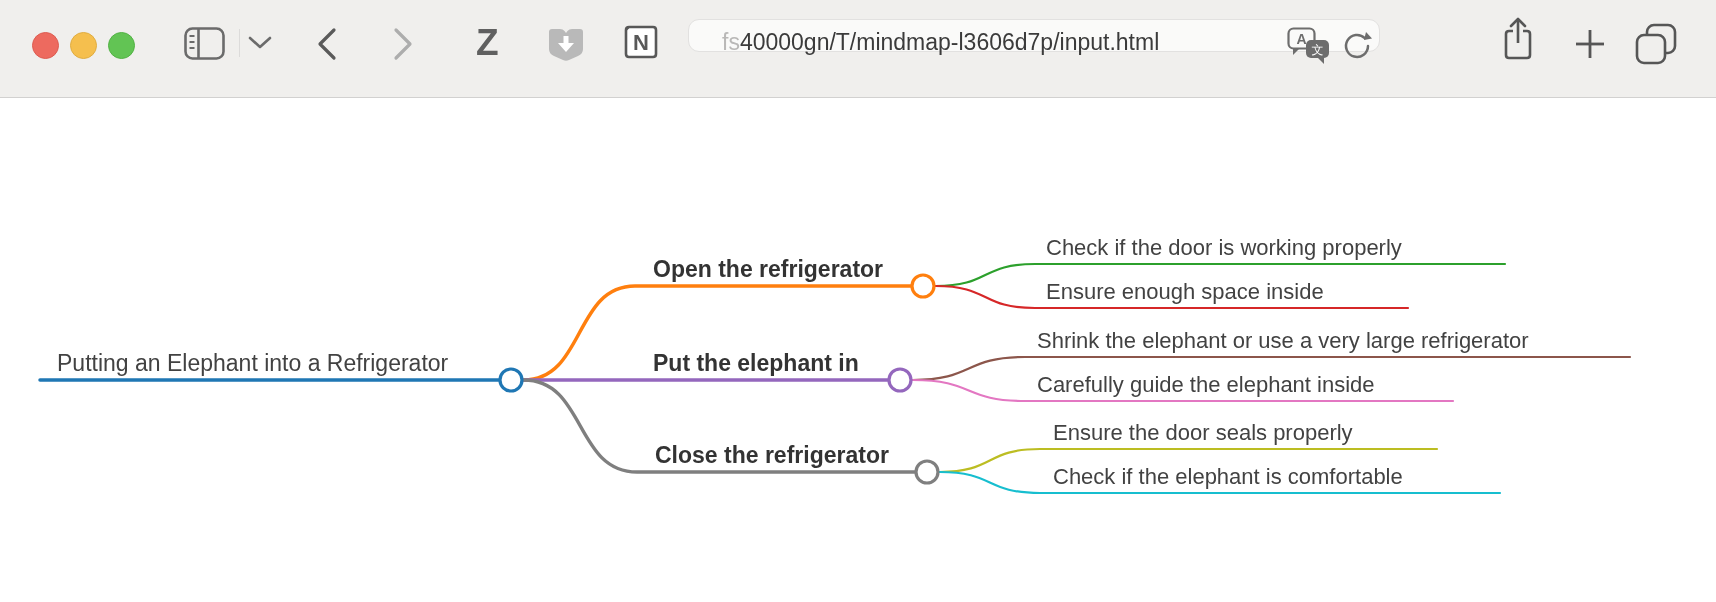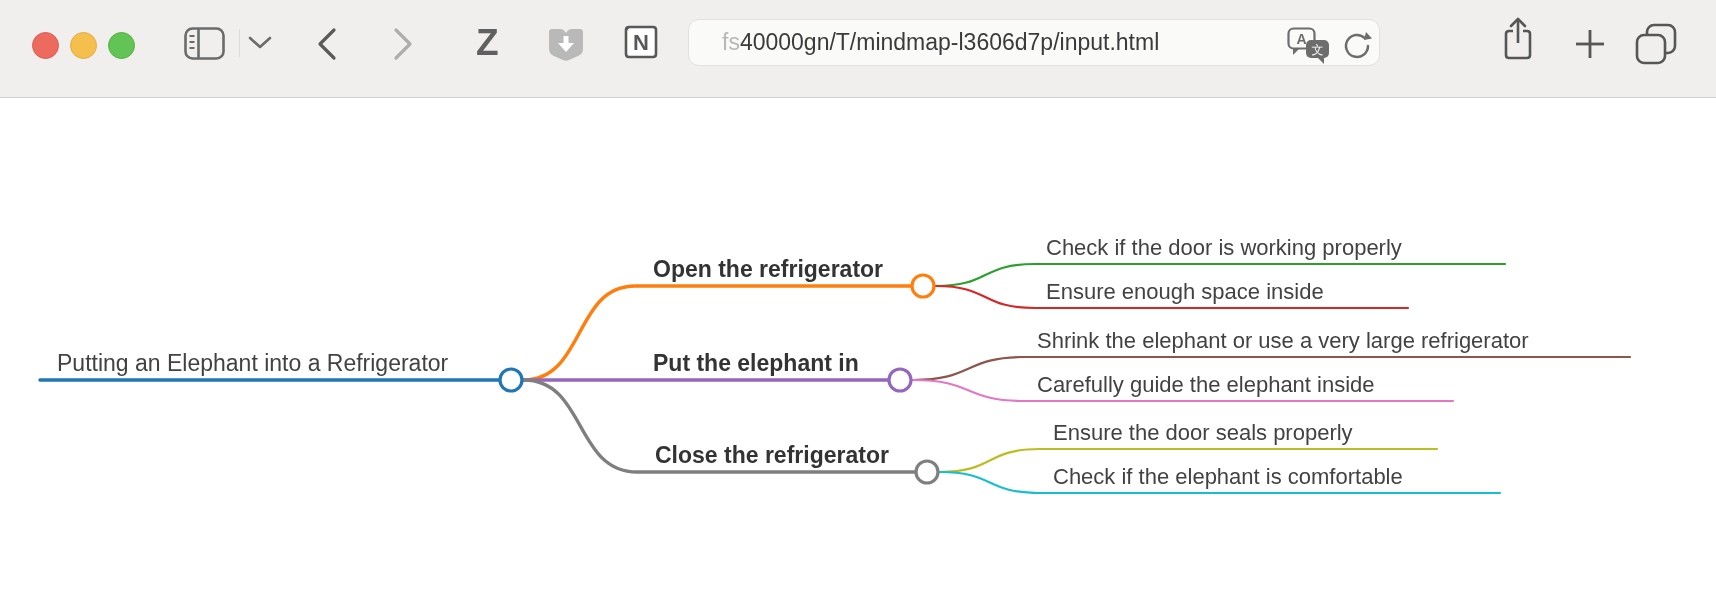--- a/index.html
+++ b/index.html
@@ -10,21 +10,21 @@
   
   .toolbar{position:absolute;left:0;top:0;width:1716px;height:97px;background:#f0efed;
            border-bottom:1px solid #d2d1d0;z-index:2;}
   .abs{position:absolute;}
   .tl{width:25px;height:25px;border-radius:50%;}
   .tl-red{background:#ed6a5f;border:1px solid #dd5c51;}
   .tl-yellow{background:#f5bf4e;border:1px solid #e0ad41;}
   .tl-green{background:#62c454;border:1px solid #52b244;}
   .divider{width:1px;height:28px;background:#dcdbda;}
   .ext-z{font-weight:900;font-size:37px;line-height:38px;color:#606060;letter-spacing:-2px;}
-  .url-bar{left:688px;top:19px;width:692px;height:47px;background:#fafaf9;
+  .url-bar{left:688px;top:19px;width:692px;height:33px;background:#fafaf9;
            border:1px solid #e2e1e0;border-radius:11px;box-sizing:border-box;}
   .url-text{position:absolute;left:33px;top:0;height:45px;line-height:45px;
             font-size:23px;color:#3b3b3b;white-space:nowrap;}
   .url-fade{color:#b9b8b7;}
   svg text{font-family:"Liberation Sans",sans-serif;}
 </style>
 </head>
 <body>
 
 <div class="window">

